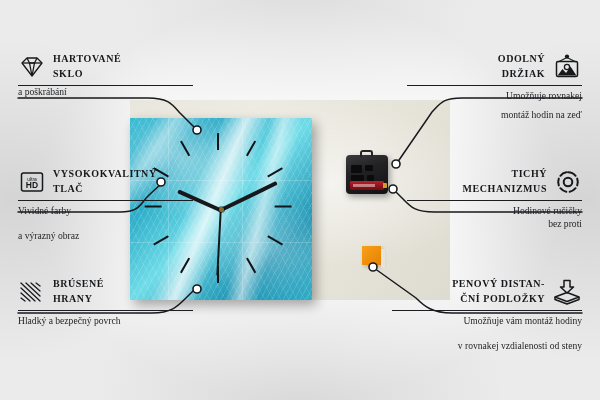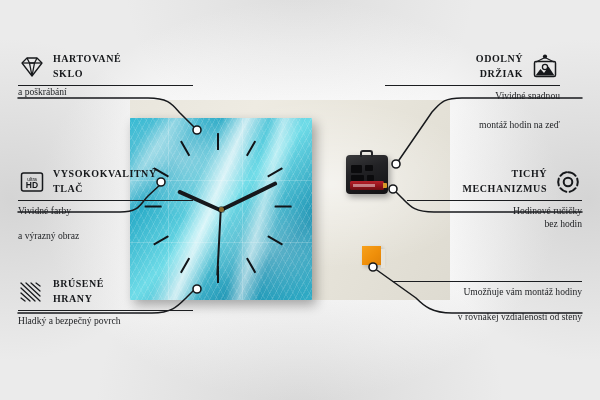--- a/index.html
+++ b/index.html
@@ -196,21 +196,21 @@
     color: #1d1f22;
     margin-top: 4px;
   }
   .feature.right .desc { text-align: right; }
   .icon { flex: 0 0 auto; display: block; }
 
   
   #f-glass   { left: 18px;  top: 52px;  }
   #f-print   { left: 18px;  top: 167px; }
   #f-edges   { left: 18px;  top: 277px; }
-  #f-holder  { left: 385px; top: 52px;  }
+  #f-holder  { left: 407px; top: 52px;  }
   #f-mech    { left: 407px; top: 167px; }
   #f-foam    { left: 407px; top: 277px; }
 </style>
 </head>
 <body>
 
 <div id="stage">
 
   <div id="photo">
     <div class="wall"></div>
@@ -347,22 +347,22 @@
       </div>
       <svg class="icon" width="30" height="25" viewBox="0 0 30 25">
         <circle cx="15" cy="2.6" r="2.1" fill="#16181b"></circle>
         <path d="M15,3.6 L6,8 M15,3.6 L24,8" fill="none" stroke="#16181b" stroke-width="1.1"></path>
         <rect x="4.5" y="7.5" width="21" height="15" rx="1.5" fill="none" stroke="#16181b" stroke-width="1.5"></rect>
         <circle cx="15" cy="13" r="2.6" fill="none" stroke="#16181b" stroke-width="1.3"></circle>
         <path d="M5.6,21.5 L10.5,15 L14,19 L18.5,12.5 L24.4,21.5 Z" fill="#16181b"></path>
       </svg>
     </div>
     <div class="rule"></div>
-    <div class="desc">Vividné snadnou</div>
-    <div class="desc" style="margin-top:16px">montáž hodin na zeď</div>
+    <div class="desc">Umožňuje rovnakej</div>
+    <div class="desc" style="margin-top:6px">montáž hodin na zeď</div>
   </div>
 
   <div class="feature right" id="f-mech">
     <div class="head">
       <div>
         <div class="title">TICHÝ</div>
         <div class="title">MECHANIZMUS</div>
       </div>
       <svg class="icon" width="28" height="26" viewBox="0 0 28 26">
         <g fill="none" stroke="#16181b" stroke-width="2" stroke-linecap="round">
@@ -371,22 +371,33 @@
           <path d="M21.6,19.2 a9.8,9.8 0 0 1 -5.9,3.5"></path>
           <path d="M12.3,22.7 a9.8,9.8 0 0 1 -5.9,-3.5"></path>
           <path d="M4.8,16.4 a9.8,9.8 0 0 1 0,-6.8"></path>
           <path d="M6.4,6.8 a9.8,9.8 0 0 1 5.9,-3.5"></path>
           <circle cx="14" cy="13" r="4.3"></circle>
         </g>
       </svg>
     </div>
     <div class="rule"></div>
     <div class="desc">Hodinové ručičky</div>
-    <div class="desc" style="margin-top:0">bez hodin</div>
+    <div class="desc" style="margin-top:0">bez proti</div>
   </div>
 
   <div class="feature right" id="f-foam" style="width:190px; left:392px;">
+    <div class="head">
+      <div>
+        <div class="title">PENOVÝ DISTAN-</div>
+        <div class="title">ČNÍ PODLOŽKY</div>
+      </div>
+      <svg class="icon" width="30" height="26" viewBox="0 0 30 26">
+        <path d="M12,1.5 L18,1.5 L18,8 L21.5,8 L15,14 L8.5,8 L12,8 Z" fill="none" stroke="#16181b" stroke-width="1.5" stroke-linejoin="round"></path>
+        <path d="M15,13.5 L27,18 L15,22.5 L3,18 Z" fill="none" stroke="#16181b" stroke-width="1.5" stroke-linejoin="round"></path>
+        <path d="M3,18 L3,20.5 L15,25 L27,20.5 L27,18" fill="none" stroke="#16181b" stroke-width="1.5" stroke-linejoin="round"></path>
+      </svg>
+    </div>
     <div class="rule"></div>
     <div class="desc">Umožňuje vám montáž hodiny</div>
     <div class="desc" style="margin-top:12px">v rovnakej vzdialenosti od steny</div>
   </div>
 
 </div>
 
 </body></html>

